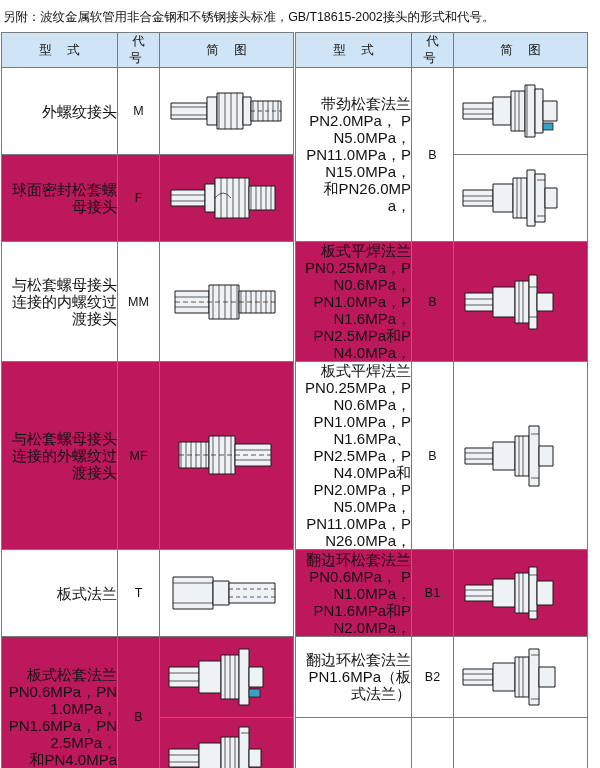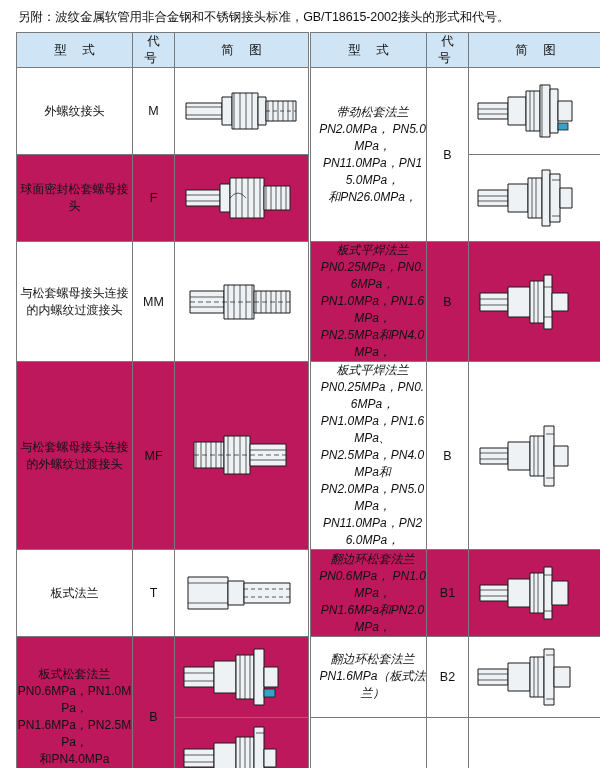--- a/index.html
+++ b/index.html
@@ -12,21 +12,21 @@
     height: 768px;
     font-family: "Liberation Sans", sans-serif;
     color: #111;
     overflow: hidden;
   }
   .page {
     width: 600px;
     height: 568px;
     position: relative;
     box-sizing: border-box;
-    padding: 6px 8px 0 16px;
+    padding: 6px 8px 0 1px;
   }
   .caption {
     font-size: 12.5px;
     line-height: 18px;
     padding: 2px 0 6px 2px;
     white-space: nowrap;
     letter-spacing: -0.1px;
   }
   table.main {
     border-collapse: collapse;
@@ -45,28 +45,28 @@
     font-weight: normal;
     letter-spacing: 6px;
     text-indent: 6px;
   }
   .c-type  { width: 116px; }
   .c-code  { width: 42px; }
   .c-pic   { width: 134px; }
   .gap     { width: 2px; border: none !important; background: #fff; }
 
   td.type {
-    font-size: 12px;
+    font-size: 15px;
     line-height: 17px;
     padding: 4px 6px;
-    text-align: center;
+    text-align: right;
     vertical-align: middle;
     word-break: break-all;
   }
-  td.type.center-pad { padding-left: 8px; font-style: italic; }
+  td.type.center-pad { padding-left: 8px; }
   td.code {
     text-align: center;
     font-size: 12.5px;
   }
   td.pic {
     text-align: center;
     height: 0;
   }
   .yellow { background: #be185d; }
   .white  { background: #ffffff; }

